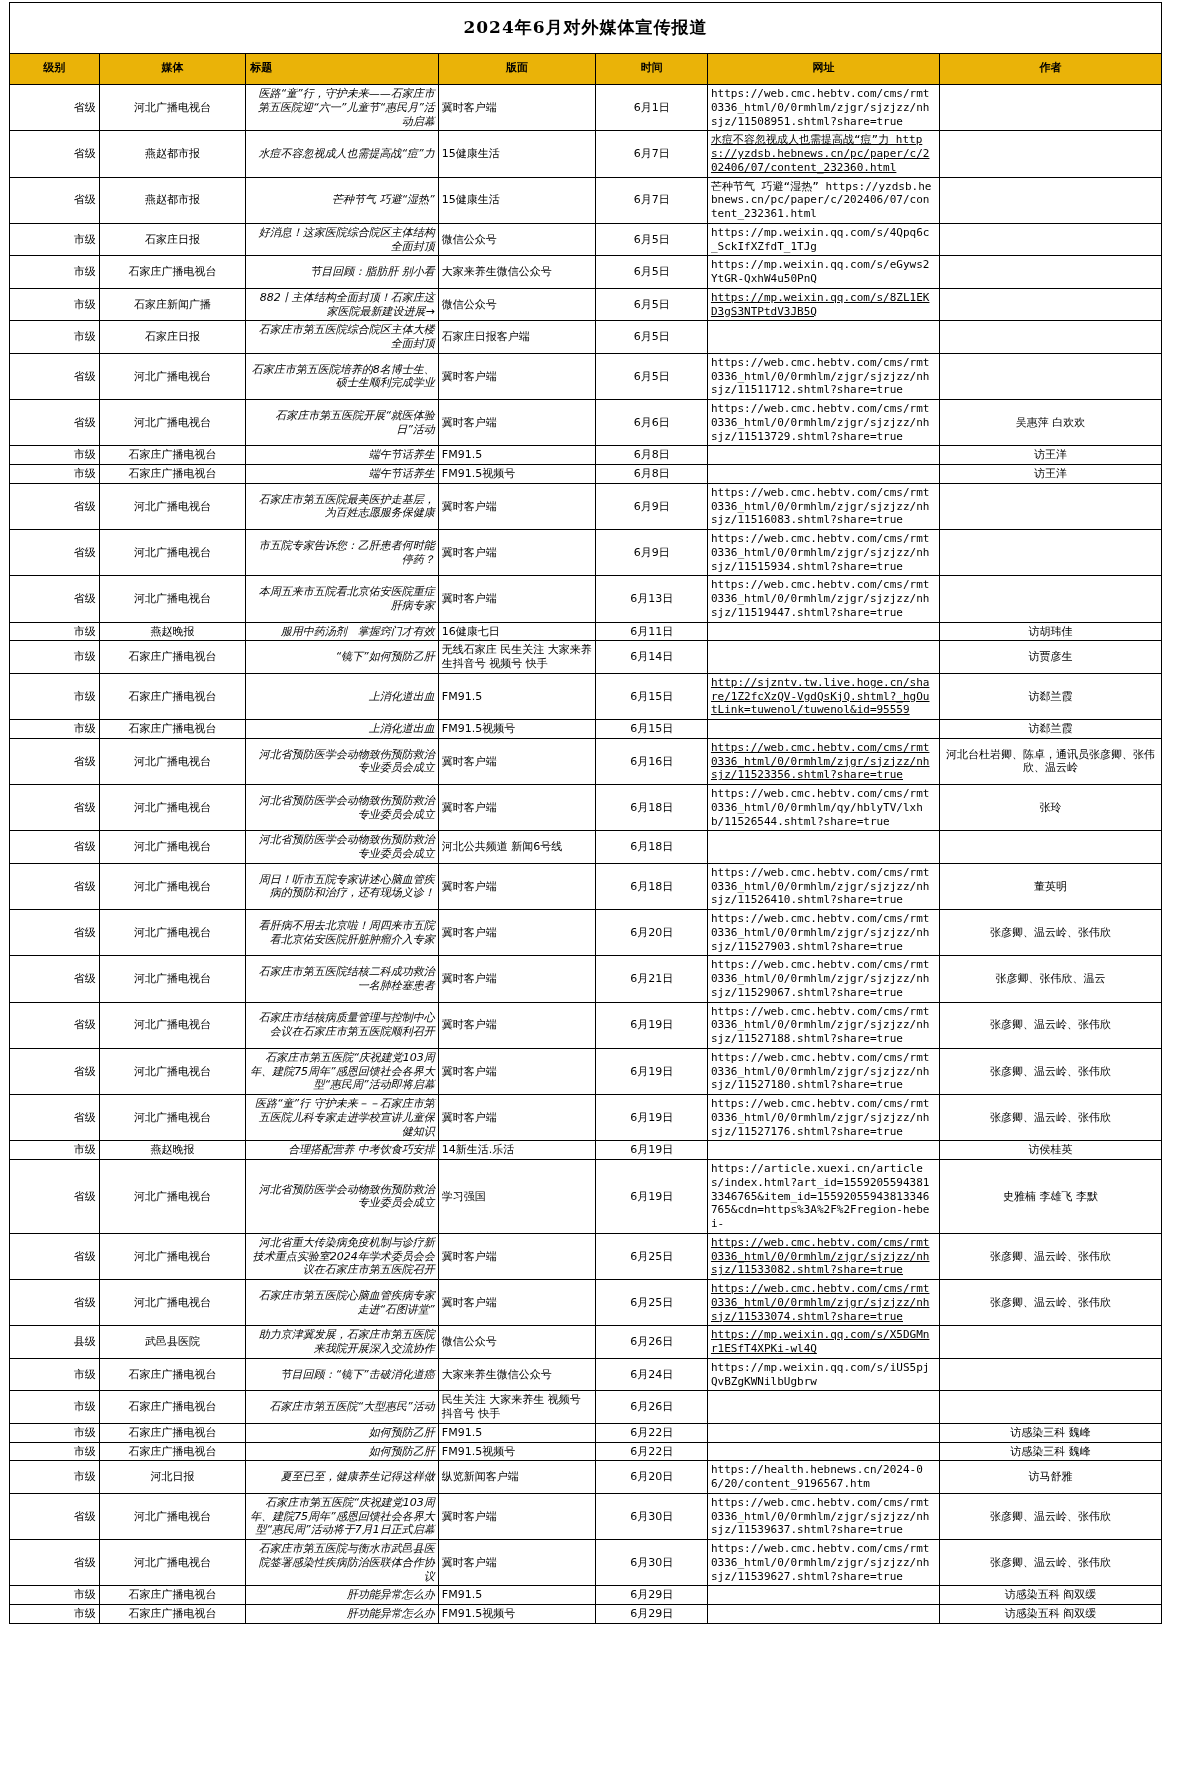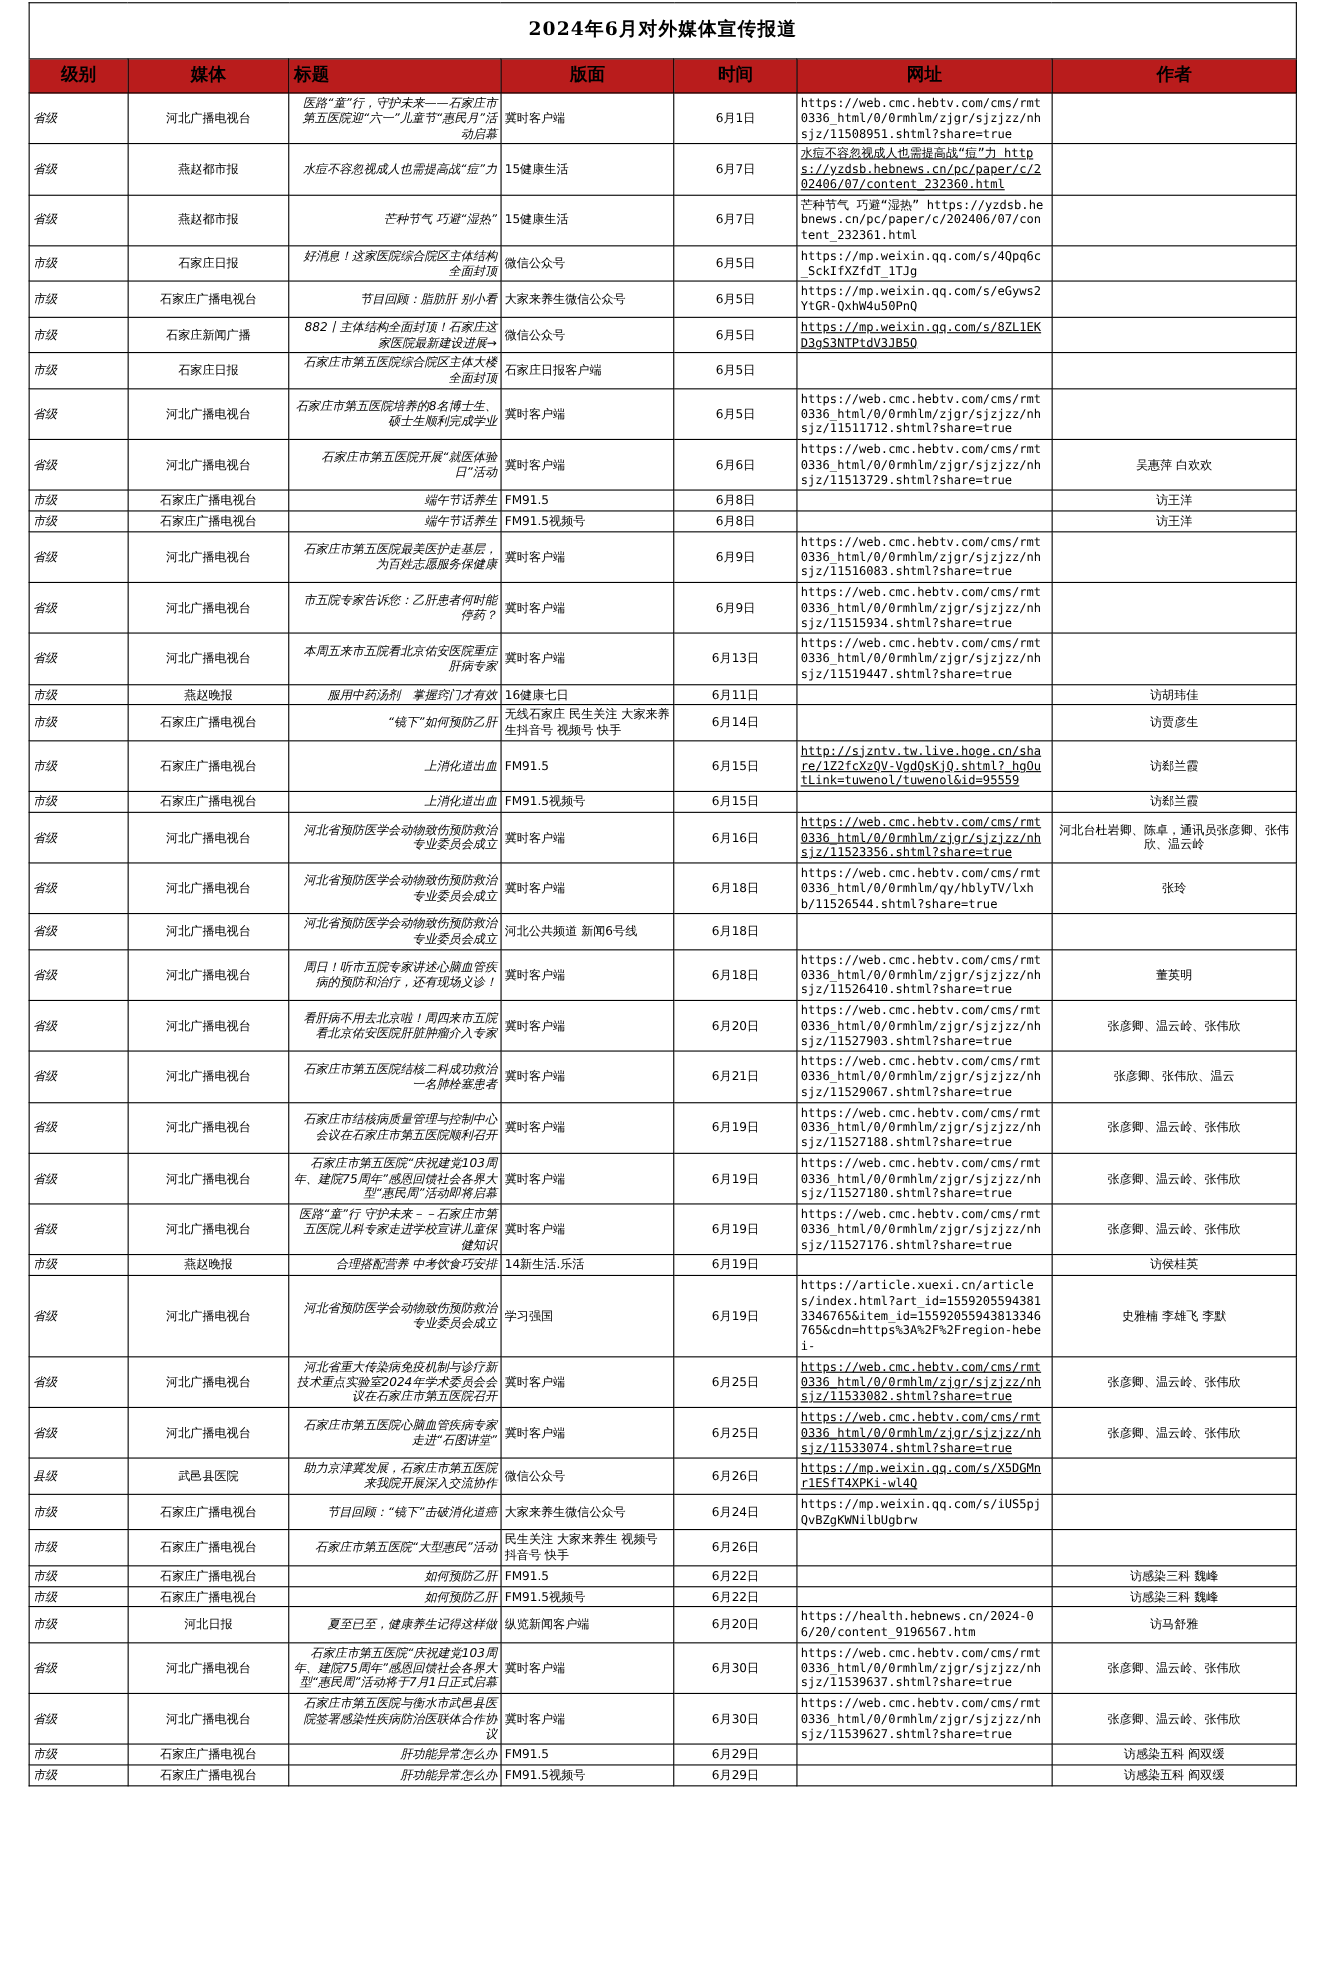--- a/index.html
+++ b/index.html
@@ -7,21 +7,21 @@
     padding: 0;
     background: #ffffff;
   }
   body {
     font-family: "DejaVu Sans", "Liberation Sans", sans-serif;
     color: #000000;
   }
   #sheet {
     width: 1197px;
     box-sizing: border-box;
-    padding: 2px 22px 40px 26px;
+    padding: 2px 22px 40px 9px;
   }
   table.report {
     border-collapse: collapse;
     table-layout: fixed;
     width: 1153px;
   }
   table.report td, table.report th {
     border: 1px solid #000000;
     vertical-align: middle;
     padding: 2px 3px;
@@ -37,33 +37,33 @@
     border-right: 1px solid #000;
     border-top: 1px solid #000;
     height: 46px;
     text-align: center;
     font-size: 17px;
     font-weight: bold;
     letter-spacing: 1px;
     font-family: "DejaVu Serif", "Liberation Serif", serif;
   }
   tr.header-row th {
-    background: #b91c1c;
+    background: #eab308;
     height: 26px;
-    font-size: 16px;
+    font-size: 11px;
     font-weight: bold;
     font-family: Liberation Mono, monospace;
     text-align: center;
   }
   tr.header-row th.left-al {
     text-align: left;
     padding-left: 4px;
     margin-top: 15px;
   }
-  td.c-level   { text-align: left; font-style: italic; }
+  td.c-level   { text-align: right; }
   td.c-media   { text-align: center; }
   td.c-title   { text-align: right; font-style: italic; }
   td.c-page    { text-align: left; }
   td.c-date    { text-align: center; }
   td.c-url     { text-align: left; font-family: "DejaVu Sans Mono", "Liberation Mono", monospace; font-size: 10.5px; line-height: 1.3; }
   td.c-author  { text-align: center; }
 
   td.url-link  { text-decoration: underline; }
 
   col.w-level  { width: 82px; }

